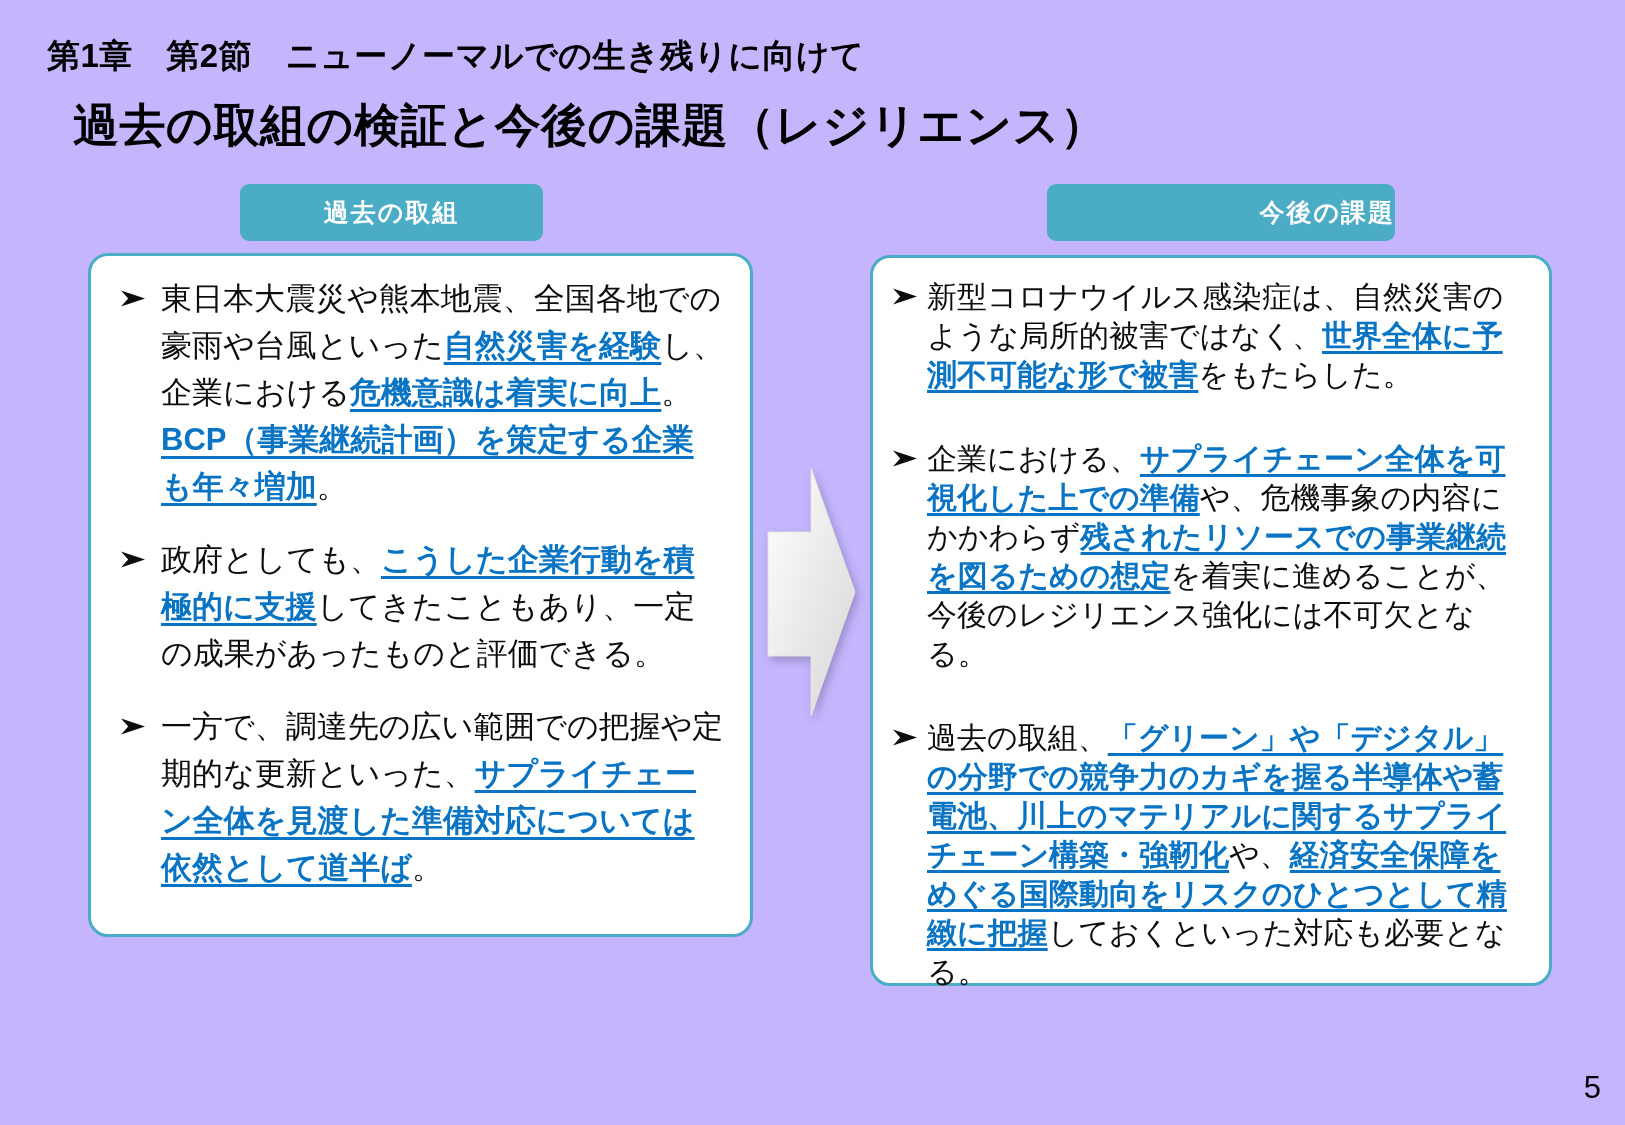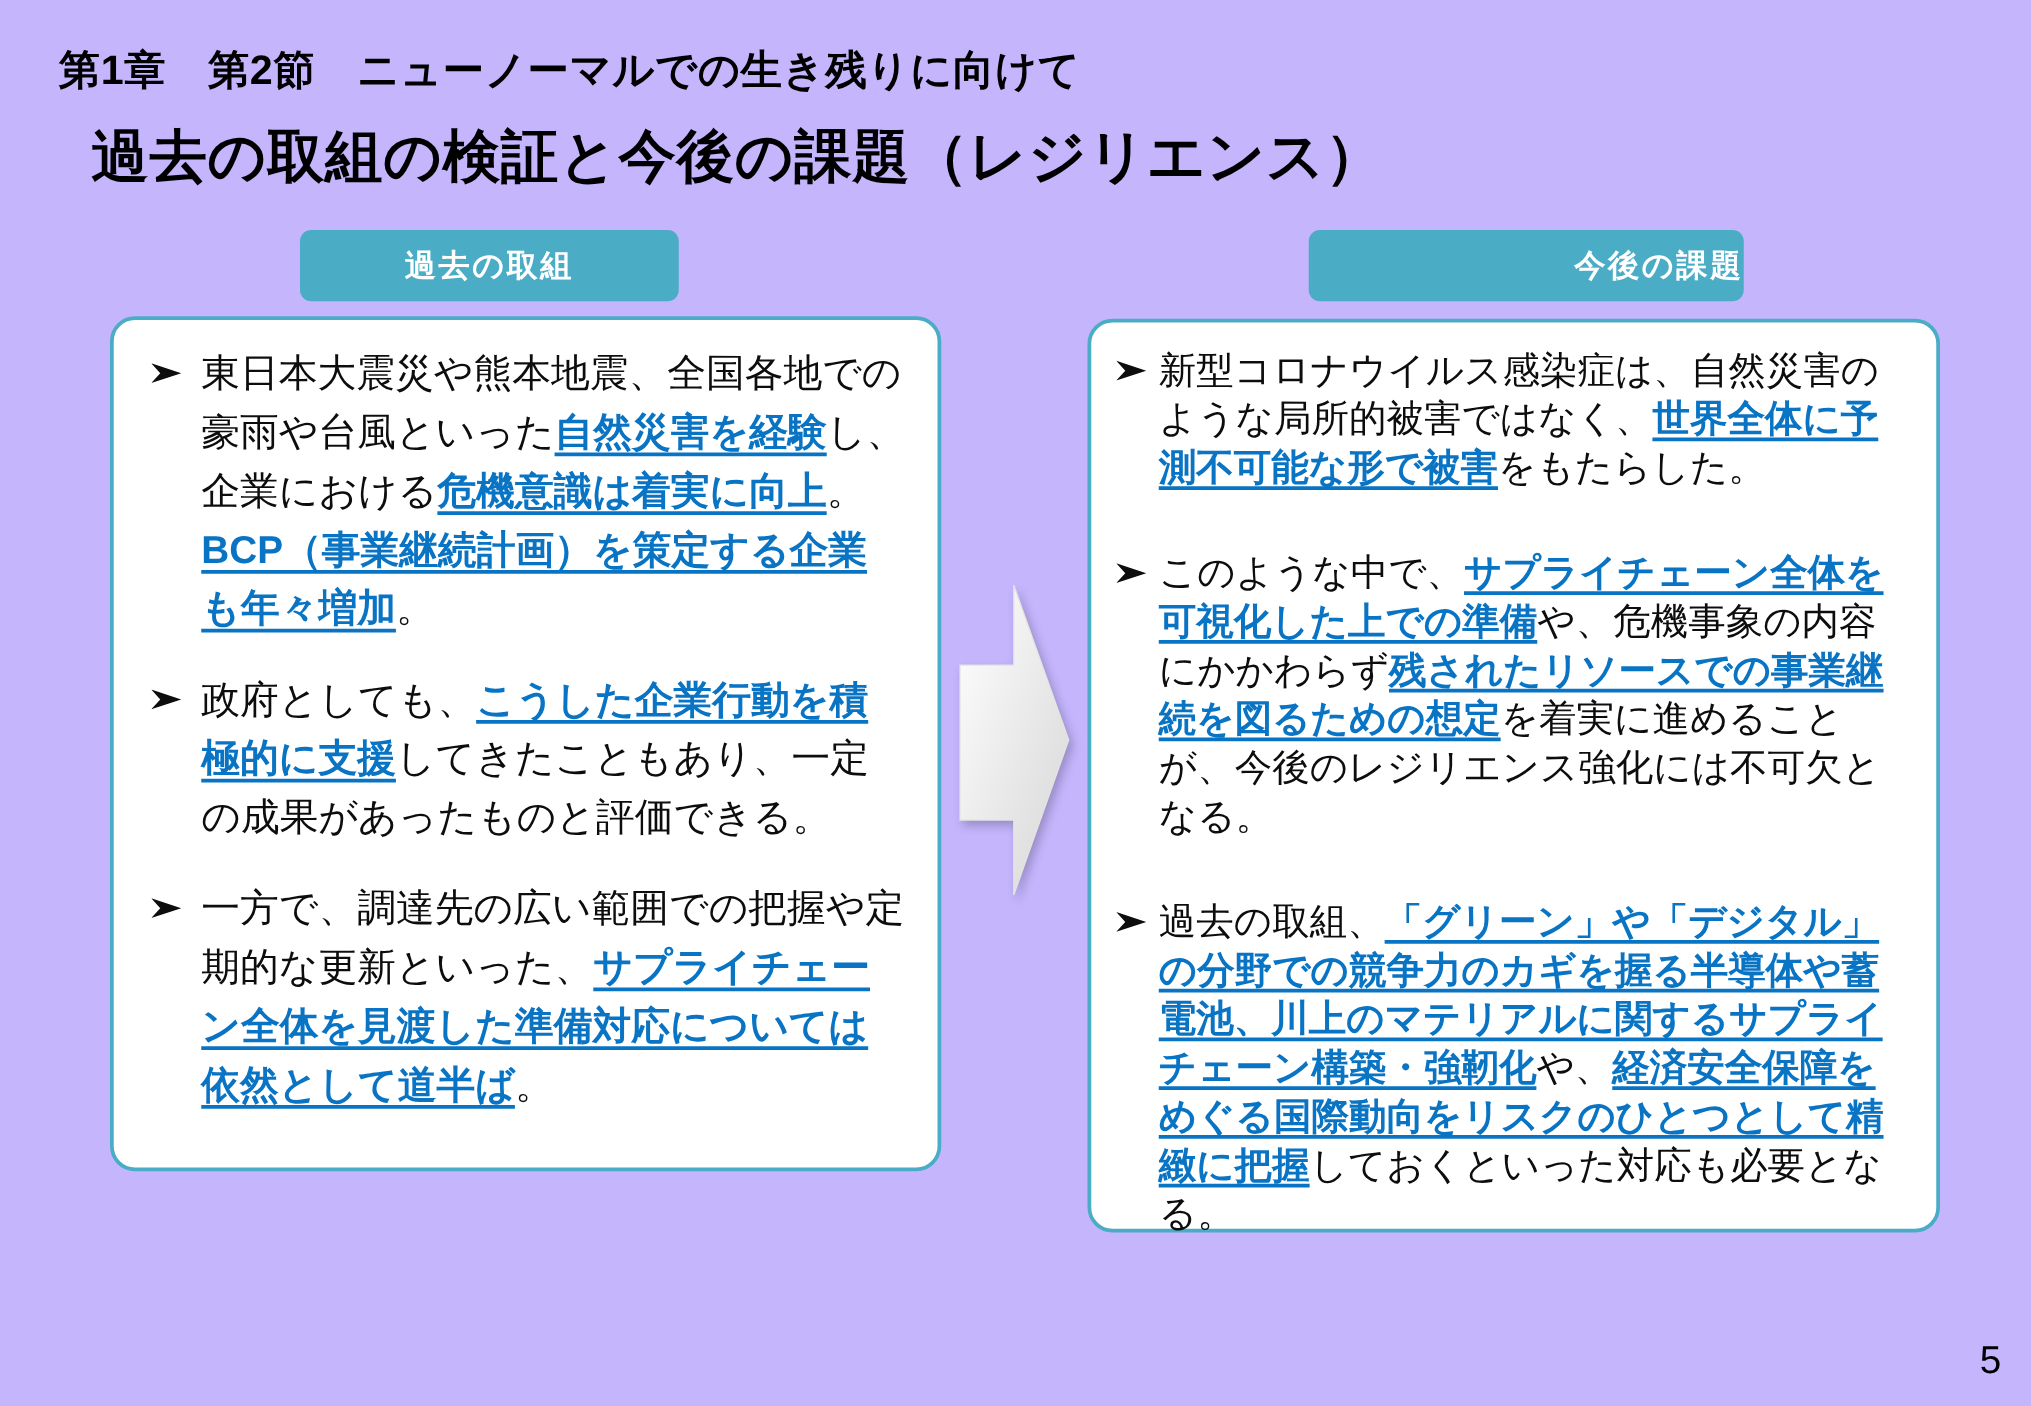--- a/index.html
+++ b/index.html
@@ -127,21 +127,21 @@
       <div class="bullet">
         <span class="marker">
           <span class="marker-icon"></span>
         </span>
         <span class="bullet-text"><span>新型コロナウイルス感染症は、自然災害のような局所的被害ではなく、</span><span class="em">世界全体に予測不可能な形で被害</span><span>をもたらした。</span></span>
       </div>
       <div class="bullet">
         <span class="marker">
           <span class="marker-icon"></span>
         </span>
-        <span class="bullet-text"><span>このような中で、</span><span class="em">サプライチェーン全体を可視化した上での準備</span><span>や、危機事象の内容にかかわらず</span><span class="em">残されたリソースでの事業継続を図るための想定</span><span>を着実に進めることが、今後のレジリエンス強化には不可欠となる。</span></span>
+        <span class="bullet-text"><span>企業における、</span><span class="em">サプライチェーン全体を可視化した上での準備</span><span>や、危機事象の内容にかかわらず</span><span class="em">残されたリソースでの事業継続を図るための想定</span><span>を着実に進めることが、今後のレジリエンス強化には不可欠となる。</span></span>
       </div>
       <div class="bullet">
         <span class="marker">
           <span class="marker-icon"></span>
         </span>
         <span class="bullet-text"><span>過去の取組、</span><span class="em">「グリーン」や「デジタル」の分野での競争力のカギを握る半導体や蓄電池、川上のマテリアルに関するサプライチェーン構築・強靭化</span><span>や、</span><span class="em">経済安全保障をめぐる国際動向をリスクのひとつとして精緻に把握</span><span>しておくといった対応も必要となる。</span></span>
       </div>
     </div>
 
   <svg class="transition-arrow" viewBox="0 0 96 256" xmlns="http://www.w3.org/2000/svg">

